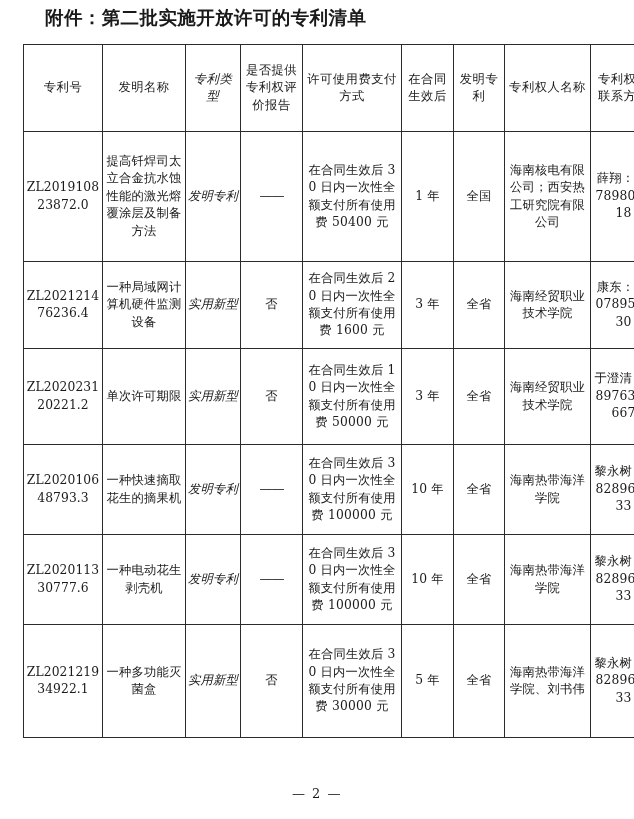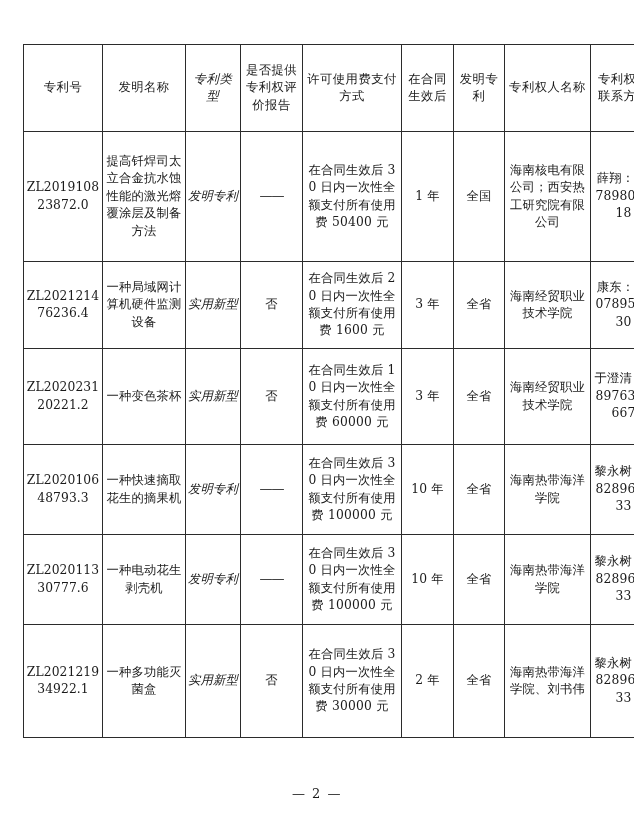--- a/index.html
+++ b/index.html
@@ -88,20 +88,21 @@
     font-size: 13px;
     letter-spacing: 1.5px;
     font-family: "DejaVu Serif", "Liberation Serif", serif;
   }
 </style>
 </head>
 <body>
 
 <div class="page">
 
+  <div class="doc-title">附件：第二批实施开放许可的专利清单</div>
 
   <table class="patent-table">
     <thead>
       <tr>
         <td class="col-no">专利号</td>
         <td class="col-name">发明名称</td>
         <td class="col-type">专利类型</td>
         <td class="col-report">是否提供专利权评价报告</td>
         <td class="col-pay">许可使用费支付方式</td>
         <td class="col-term">在合同生效后</td>
@@ -131,24 +132,24 @@
         <td class="col-report">否</td>
         <td class="col-pay">在合同生效后 20 日内一次性全额支付所有使用费 1600 元</td>
         <td class="col-term">3 年</td>
         <td class="col-scope">全省</td>
         <td class="col-owner">海南经贸职业技术学院</td>
         <td class="col-contact">康东：18078957030</td>
       </tr>
 
       <tr style="height:96px">
         <td class="col-no cell-num">ZL202023120221.2</td>
-        <td class="col-name">一种变色茶杯</td>
+        <td class="col-name">单次许可期限</td>
         <td class="col-type">实用新型</td>
         <td class="col-report">否</td>
-        <td class="col-pay">在合同生效后 10 日内一次性全额支付所有使用费 60000 元</td>
+        <td class="col-pay">在合同生效后 10 日内一次性全额支付所有使用费 50000 元</td>
         <td class="col-term">3 年</td>
         <td class="col-scope">全省</td>
         <td class="col-owner">海南经贸职业技术学院</td>
         <td class="col-contact">于澄清：18976339667</td>
       </tr>
 
       <tr style="height:90px">
         <td class="col-no cell-num">ZL202010648793.3</td>
         <td class="col-name">一种快速摘取花生的摘果机</td>
         <td class="col-type">发明专利</td>
@@ -171,21 +172,21 @@
         <td class="col-owner">海南热带海洋学院</td>
         <td class="col-contact">黎永树：1828968933</td>
       </tr>
 
       <tr style="height:113px">
         <td class="col-no cell-num">ZL202121934922.1</td>
         <td class="col-name">一种多功能灭菌盒</td>
         <td class="col-type">实用新型</td>
         <td class="col-report">否</td>
         <td class="col-pay">在合同生效后 30 日内一次性全额支付所有使用费 30000 元</td>
-        <td class="col-term">2 年</td>
+        <td class="col-term">5 年</td>
         <td class="col-scope">全省</td>
         <td class="col-owner">海南热带海洋学院、刘书伟</td>
         <td class="col-contact">黎永树：1828968933</td>
       </tr>
 
     </tbody>
   </table>
 
   <div class="page-footer">— 2 —</div>
 

